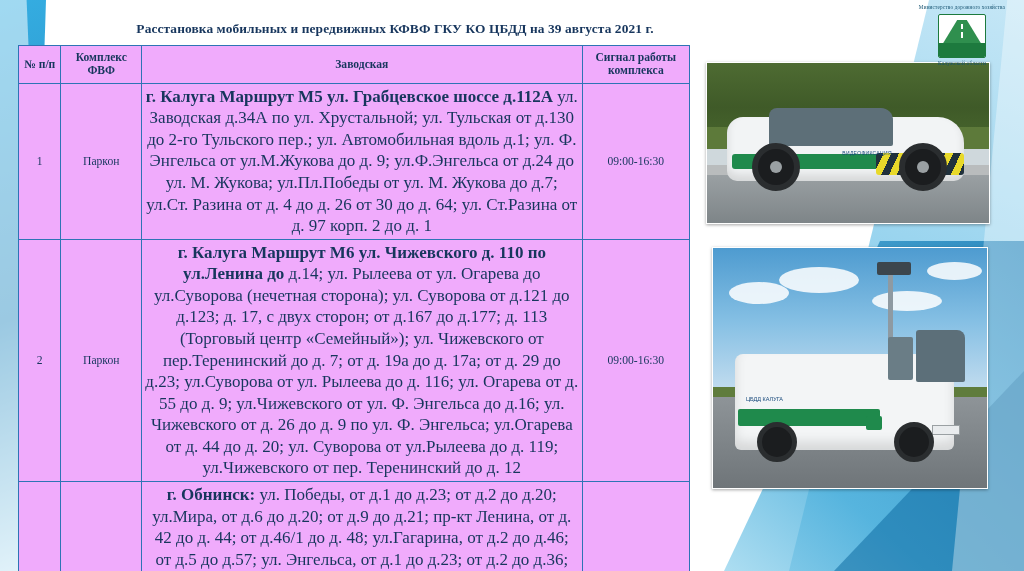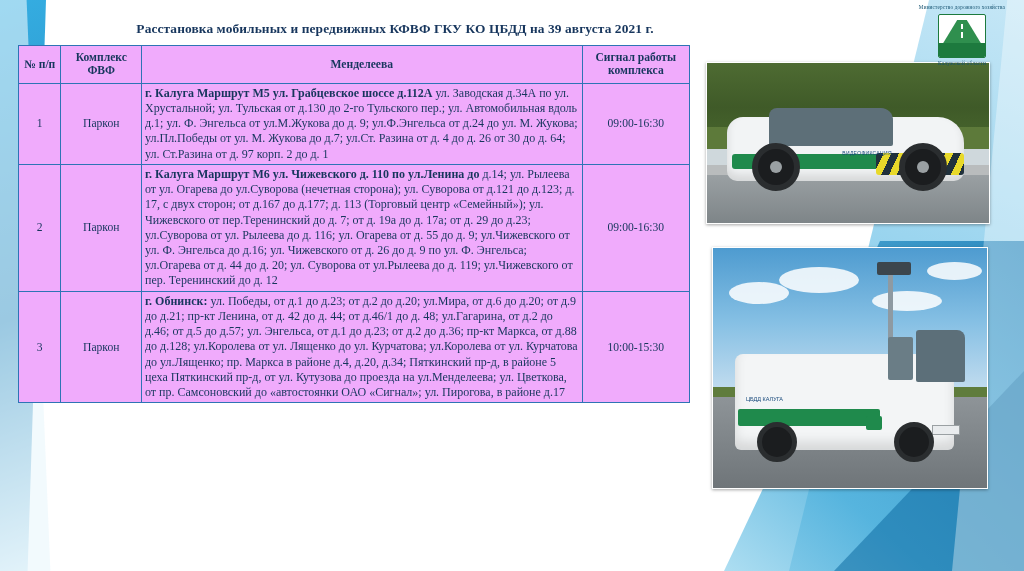--- a/index.html
+++ b/index.html
@@ -165,22 +165,22 @@
     font-weight: bold;
     font-size: 11.6px;
     line-height: 1.15;
     padding: 5px 3px;
   }
   td.c-num, td.c-complex, td.c-time {
     text-align: center;
     font-size: 11.6px;
   }
   td.c-disloc {
-    text-align: left;
-    font-size: 12px;
+    text-align: center;
+    font-size: 17px;
     line-height: 1.27;
     padding: 4px 6px;
   }
   td.c-disloc b { font-weight: bold; }
   .col-num    { width: 38px; }
   .col-compl  { width: 72px; }
   .col-disloc { width: 394px; }
   .col-time   { width: 96px; }
 
   
@@ -298,21 +298,21 @@
       <colgroup>
         <col class="col-num">
         <col class="col-compl">
         <col class="col-disloc">
         <col class="col-time">
       </colgroup>
       <thead>
         <tr>
           <th>№ п/п</th>
           <th>Комплекс ФВФ</th>
-          <th>Менделеева</th>
+          <th>Заводская</th>
           <th>Сигнал работы комплекса</th>
         </tr>
       </thead>
       <tbody>
         <tr>
           <td class="c-num">1</td>
           <td class="c-complex">Паркон</td>
           <td class="c-disloc"><b>г. Калуга    Маршрут М5 ул. Грабцевское шоссе д.112А</b> <span>ул. Заводская д.34А по ул. Хрустальной; ул. Тульская от д.130 до 2-го Тульского пер.; ул. Автомобильная вдоль д.1; ул. Ф. Энгельса от ул.М.Жукова до д. 9; ул.Ф.Энгельса от д.24 до ул. М. Жукова; ул.Пл.Победы от ул. М. Жукова до д.7; ул.Ст. Разина от д. 4 до д. 26 от 30 до д. 64; ул. Ст.Разина от д. 97 корп. 2 до д. 1</span></td>
           <td class="c-time">09:00-16:30</td>
         </tr>

